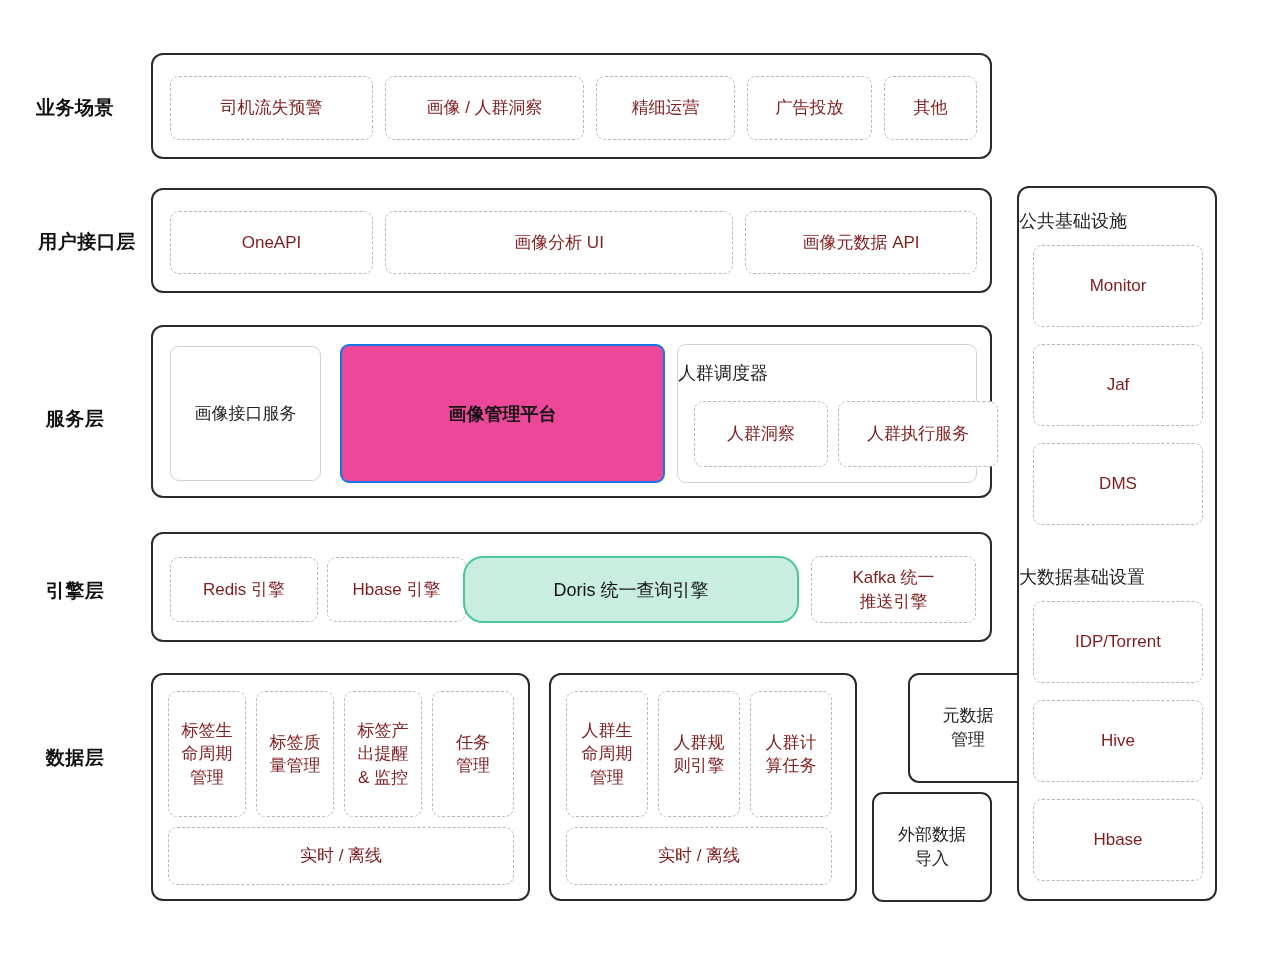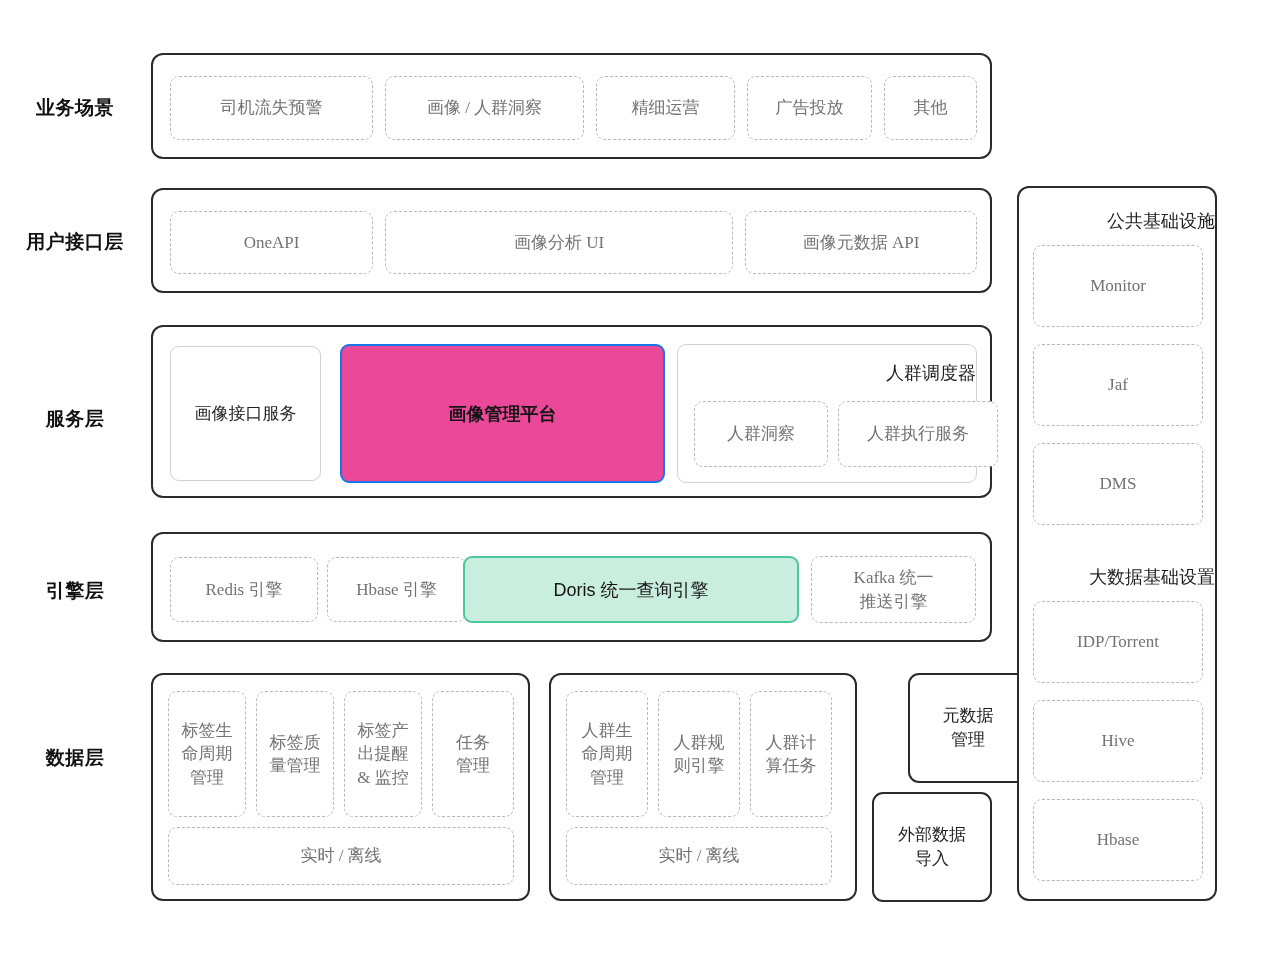--- a/index.html
+++ b/index.html
@@ -35,23 +35,22 @@
   }
   .dash {
     border: 1.6px dashed #b8b8b8;
     border-radius: 9px;
     background: #fff;
     display: flex;
     align-items: center;
     justify-content: center;
     text-align: center;
     font-size: 17px;
-    color: #737373;
+    color: #7f1d1d;
     line-height: 1.38;
-    font-family: Liberation Serif, serif;
   }
   .solid-light {
     border: 1.4px solid #d2d2d2;
     border-radius: 9px;
     background: #fff;
     display: flex;
     align-items: center;
     justify-content: center;
     text-align: center;
     font-size: 17px;
@@ -73,51 +72,51 @@
   .accent-blue {
     border: 2px solid #1775ea;
     border-radius: 9px;
     background: #ec4899;
     display: flex; align-items: center; justify-content: center;
     text-align: center;
     font-size: 18px; font-weight: 700; color: #141414;
   }
   .accent-green {
     border: 2px solid #4ac79b;
-    border-radius: 9px;
+    border-radius: 20px;
     background: #c9eddf;
     display: flex; align-items: center; justify-content: center;
     text-align: center;
     font-size: 18px; color: #141414;
   }
 
   .group-title {
     position: absolute;
     width: 100%;
-    text-align: right;
+    text-align: left;
     font-size: 18px;
     color: #1f1f1f;
   }
 </style>
 </head>
 <body>
 
 <div class="canvas">
 
   <div class="row-label" style="left:10px; top:95px;">业务场景</div>
 
   <div class="outer" style="left:151px; top:53px; width:841px; height:106px;">
     <div class="dash" style="position:absolute; left:17px; top:21px; width:203px; height:64px;">司机流失预警</div>
     <div class="dash" style="position:absolute; left:232px; top:21px; width:199px; height:64px;">画像 / 人群洞察</div>
     <div class="dash" style="position:absolute; left:443px; top:21px; width:139px; height:64px;">精细运营</div>
     <div class="dash" style="position:absolute; left:594px; top:21px; width:125px; height:64px;">广告投放</div>
     <div class="dash" style="position:absolute; left:731px; top:21px; width:93px; height:64px;">其他</div>
   </div>
 
-  <div class="row-label" style="left:10px; top:229px;">用户接口层</div>
+  <div class="row-label" style="left:22px; top:229px;">用户接口层</div>
 
   <div class="outer" style="left:151px; top:188px; width:841px; height:105px;padding-left:32px;">
     <div class="dash" style="position:absolute; left:17px; top:21px; width:203px; height:63px;">OneAPI</div>
     <div class="dash" style="position:absolute; left:232px; top:21px; width:348px; height:63px;">画像分析 UI</div>
     <div class="dash" style="position:absolute; left:592px; top:21px; width:232px; height:63px;">画像元数据 API</div>
   </div>
 
   <div class="row-label" style="left:10px; top:406px;">服务层</div>
 
   <div class="outer" style="left:151px; top:325px; width:841px; height:173px;">

